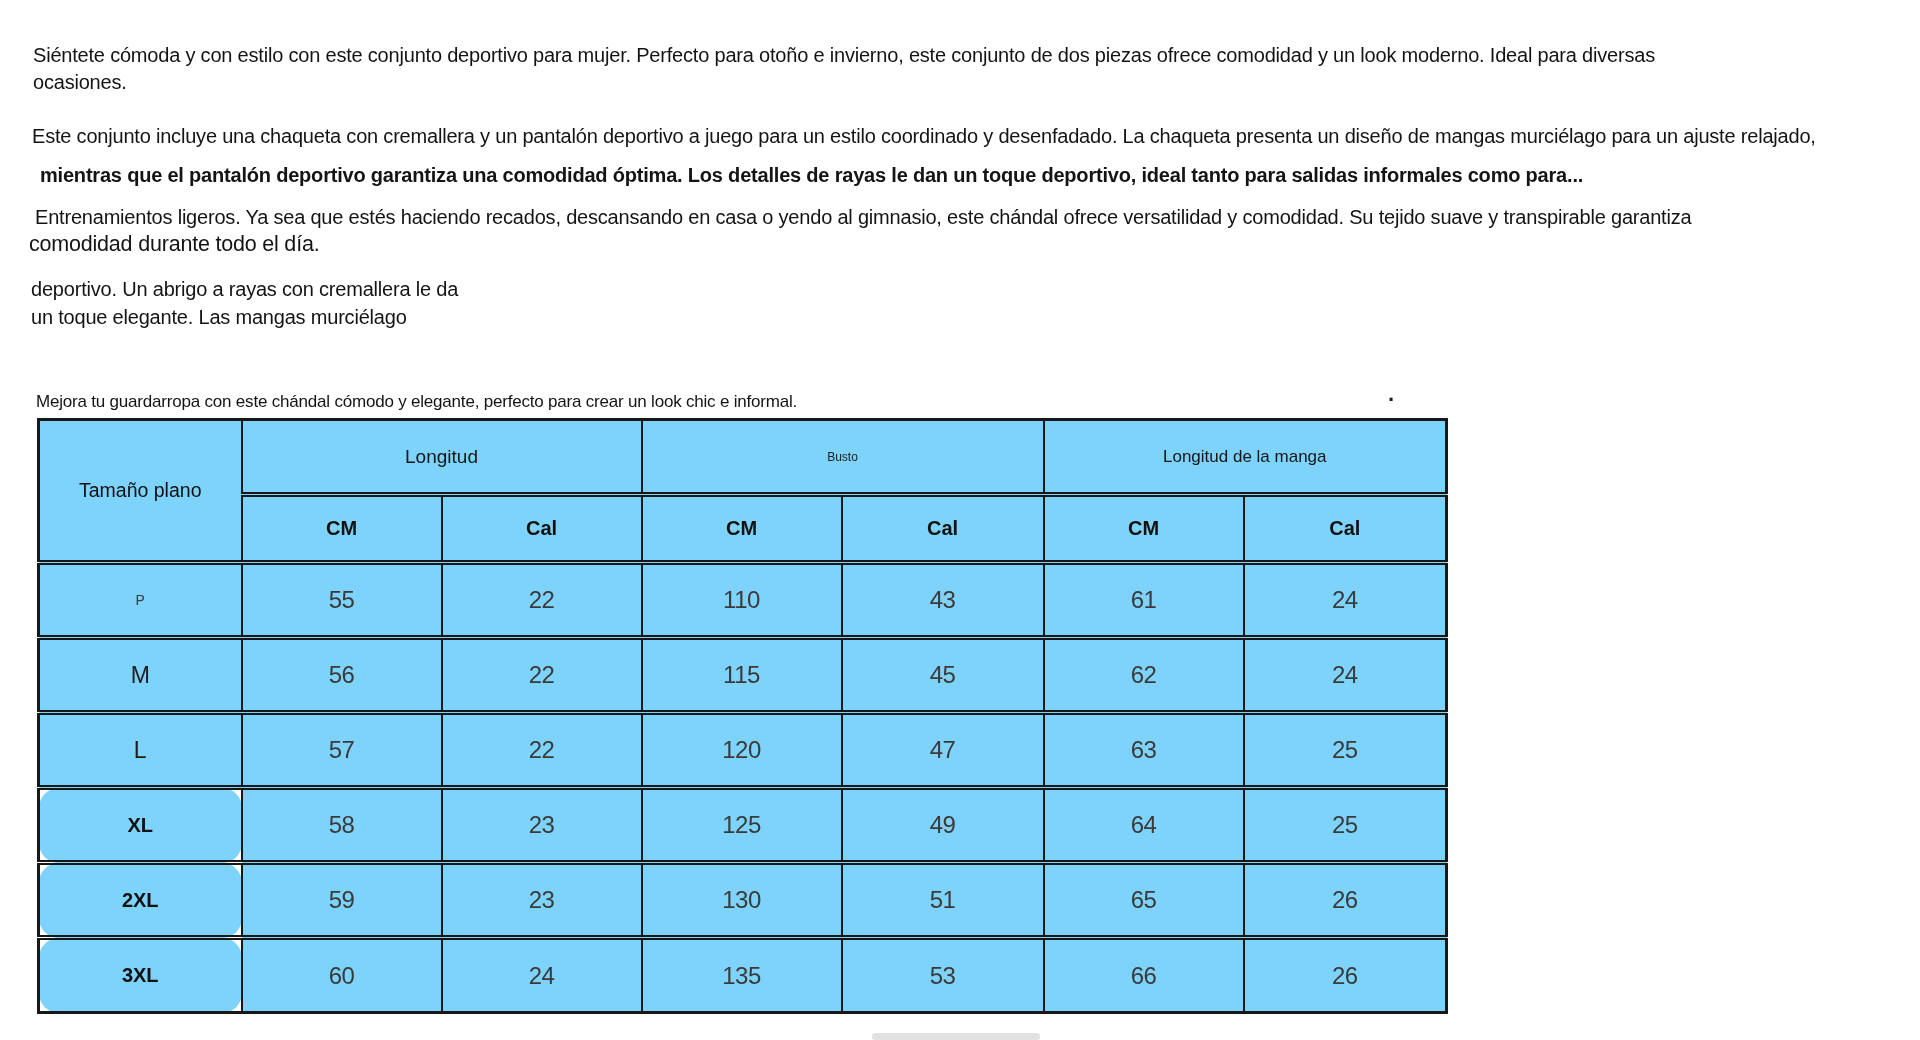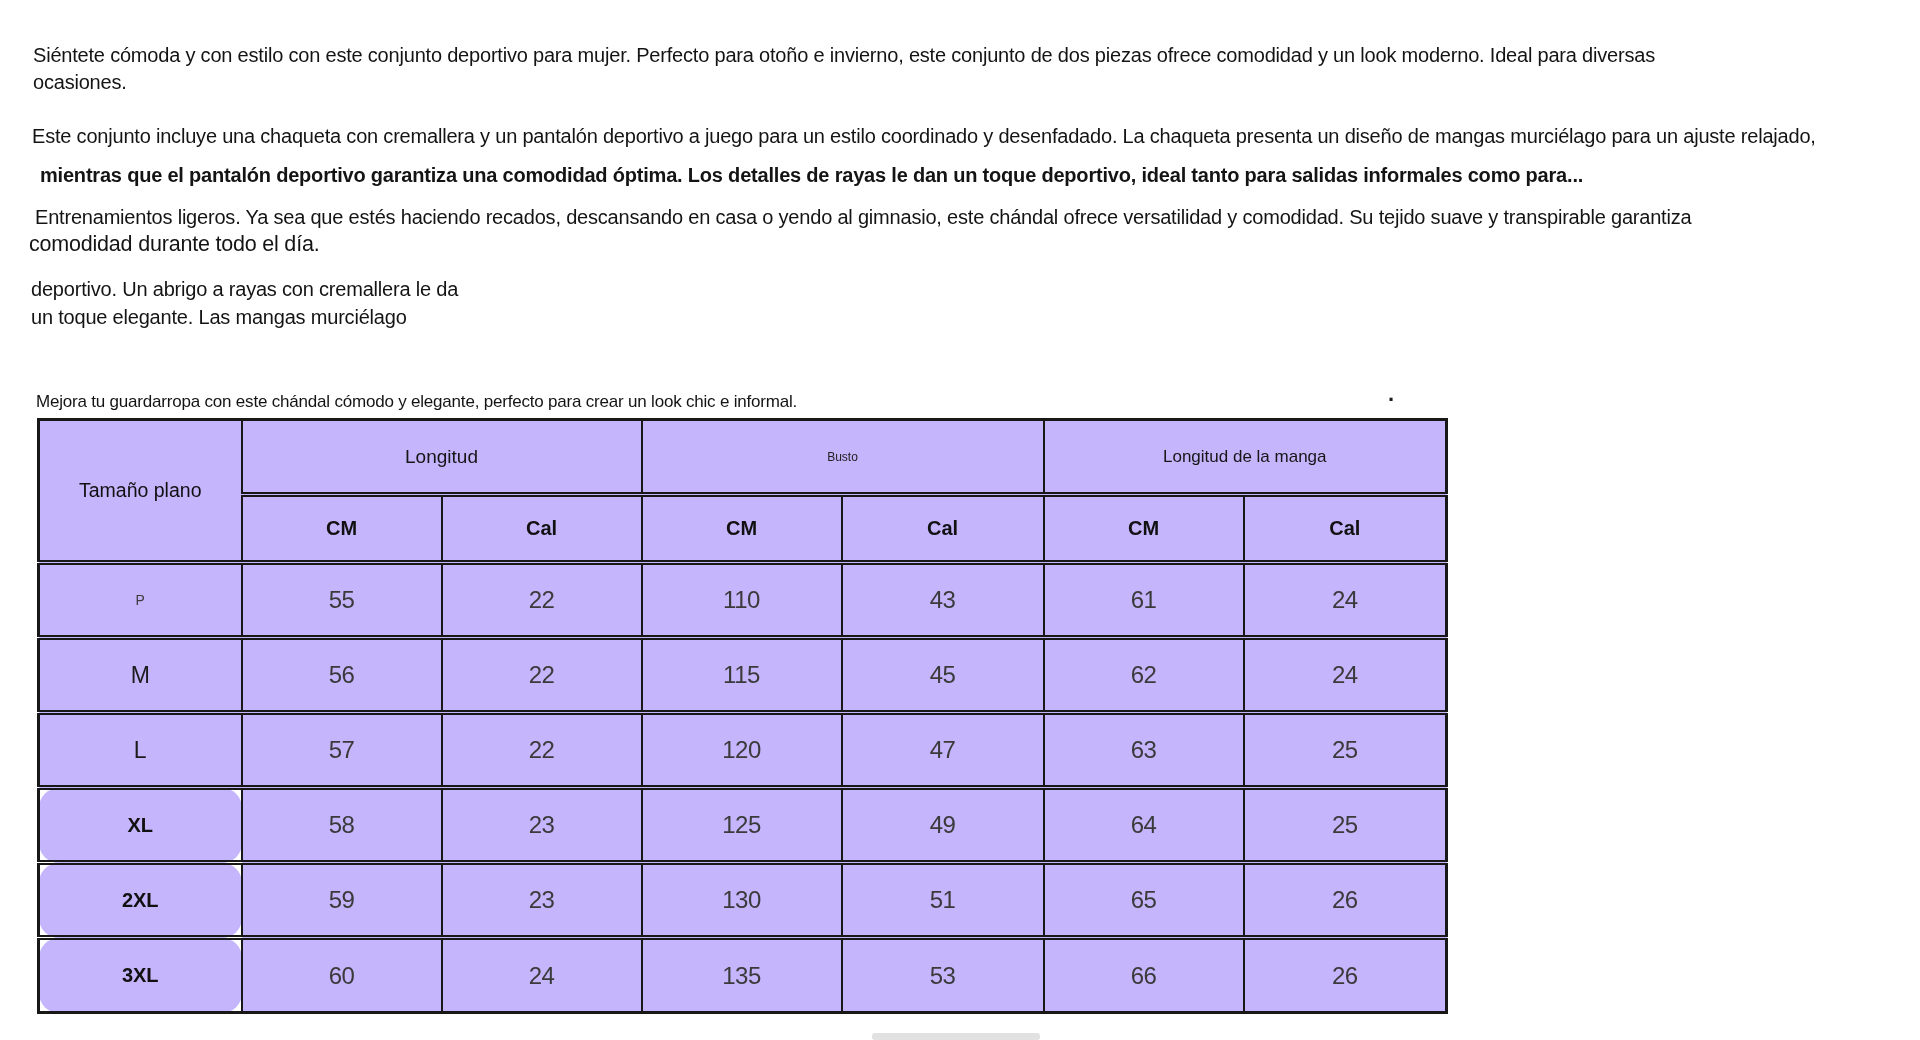--- a/index.html
+++ b/index.html
@@ -53,21 +53,21 @@
     width: 1408px;
     border-collapse: collapse;
     table-layout: fixed;
     border: 3px solid #181818;
   }
   table.size-table td {
     border: 2px solid #181818;
     text-align: center;
     vertical-align: middle;
     padding: 0;
-    background: #c4b5fd;
+    background: #7dd3fc;
   }
   tr.unit-row td, tr.data-row td { border-top: 5px double #181818; }
   tr.group-row { height: 75px; }
   tr.unit-row  { height: 68px; }
   tr.data-row  { height: 75px; }
 
   td.corner       { font-size: 19.5px; color: #101010; }
   td.group-longitud { font-size: 19px; color: #161616; }
   td.group-busto    { font-size: 12px; color: #222222; }
   td.group-manga    { font-size: 17px; color: #161616; }

